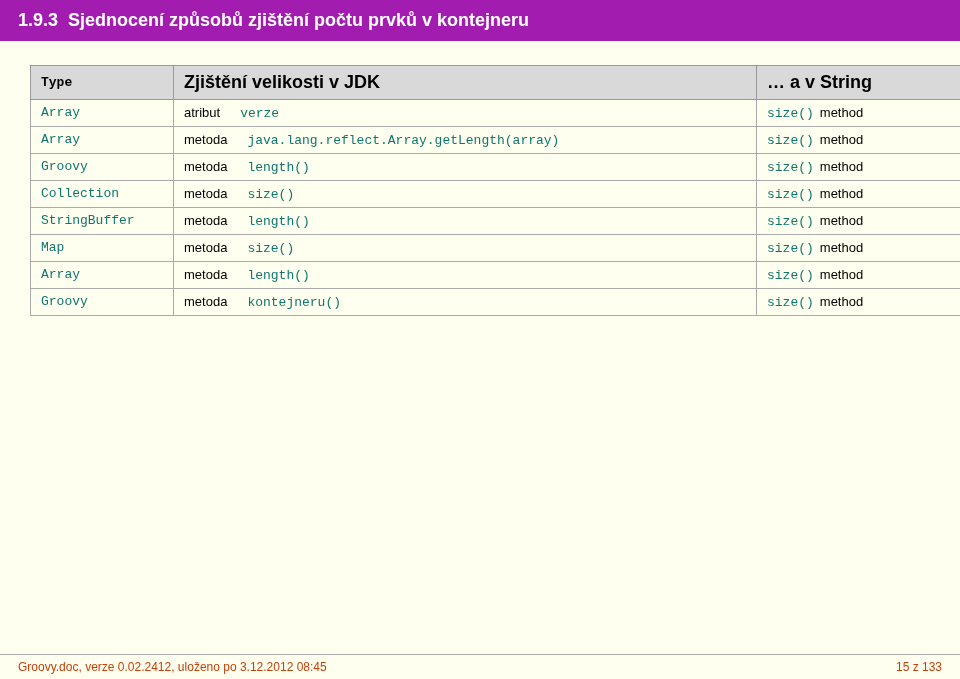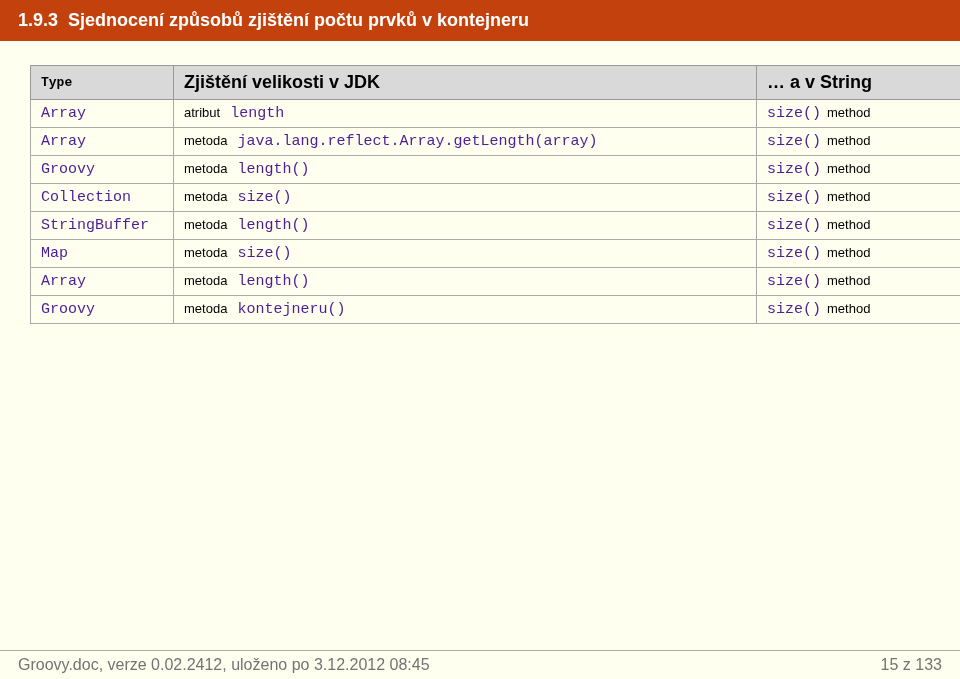--- a/index.html
+++ b/index.html
@@ -8,21 +8,21 @@
       background: #fffff0;
       font-family: Arial, sans-serif;
       font-size: 14px;
       color: #000;
       width: 960px;
       min-height: 679px;
       position: relative;
     }
 
     .header-bar {
-      background: #c2410c;
+      background: #a21caf;
       color: #fff;
       padding: 10px 18px;
       font-size: 18px;
       font-weight: bold;
       display: flex;
       align-items: center;
     }
 
     .header-number {
       margin-right: 10px;
@@ -66,53 +66,53 @@
     .jdk-col {
       width: 530px;
     }
 
     .groovy-col {
       width: 210px;
     }
 
     .mono {
       font-family: 'Courier New', monospace;
-      font-size: 15px;
-      color: #4c1d95;
+      font-size: 13px;
+      color: #0f766e;
     }
 
     .normal-text {
       font-size: 13px;
     }
 
     .groovy-cell {
       display: flex;
       gap: 6px;
       align-items: baseline;
     }
 
     .jdk-cell-row {
       display: flex;
-      gap: 10px;
+      gap: 20px;
       align-items: baseline;
       flex-wrap: wrap;
     }
 
     .footer {
       position: absolute;
       bottom: 0;
       left: 0;
       right: 0;
       border-top: 1px solid #aaa;
       padding: 5px 18px;
       display: flex;
       justify-content: space-between;
       align-items: center;
-      font-size: 16px;
-      color: #737373;
+      font-size: 12px;
+      color: #c2410c;
       background: #fffff0;
     }
   </style>
 </head>
 <body>
 
 <div class="header-bar">
   <span class="header-number">1.9.3</span>
   <span>Sjednocení způsobů zjištění počtu prvků v kontejneru</span>
 </div>
@@ -125,21 +125,21 @@
         <th class="jdk-col">Zjištění velikosti v JDK</th>
         <th class="groovy-col">… a v String</th>
       </tr>
     </thead>
     <tbody id="table-body">
     <tr>
           <td class="type-col mono">Array</td>
           <td class="jdk-col">
             <div class="jdk-cell-row">
               <span class="normal-text">atribut</span>
-              <span class="mono">length</span>
+              <span class="mono">verze</span>
             </div>
           </td>
           <td class="groovy-col">
             <div class="groovy-cell">
               <span class="mono">size()</span>
               <span class="normal-text">method</span>
             </div>
           </td>
         </tr>
         <tr>

